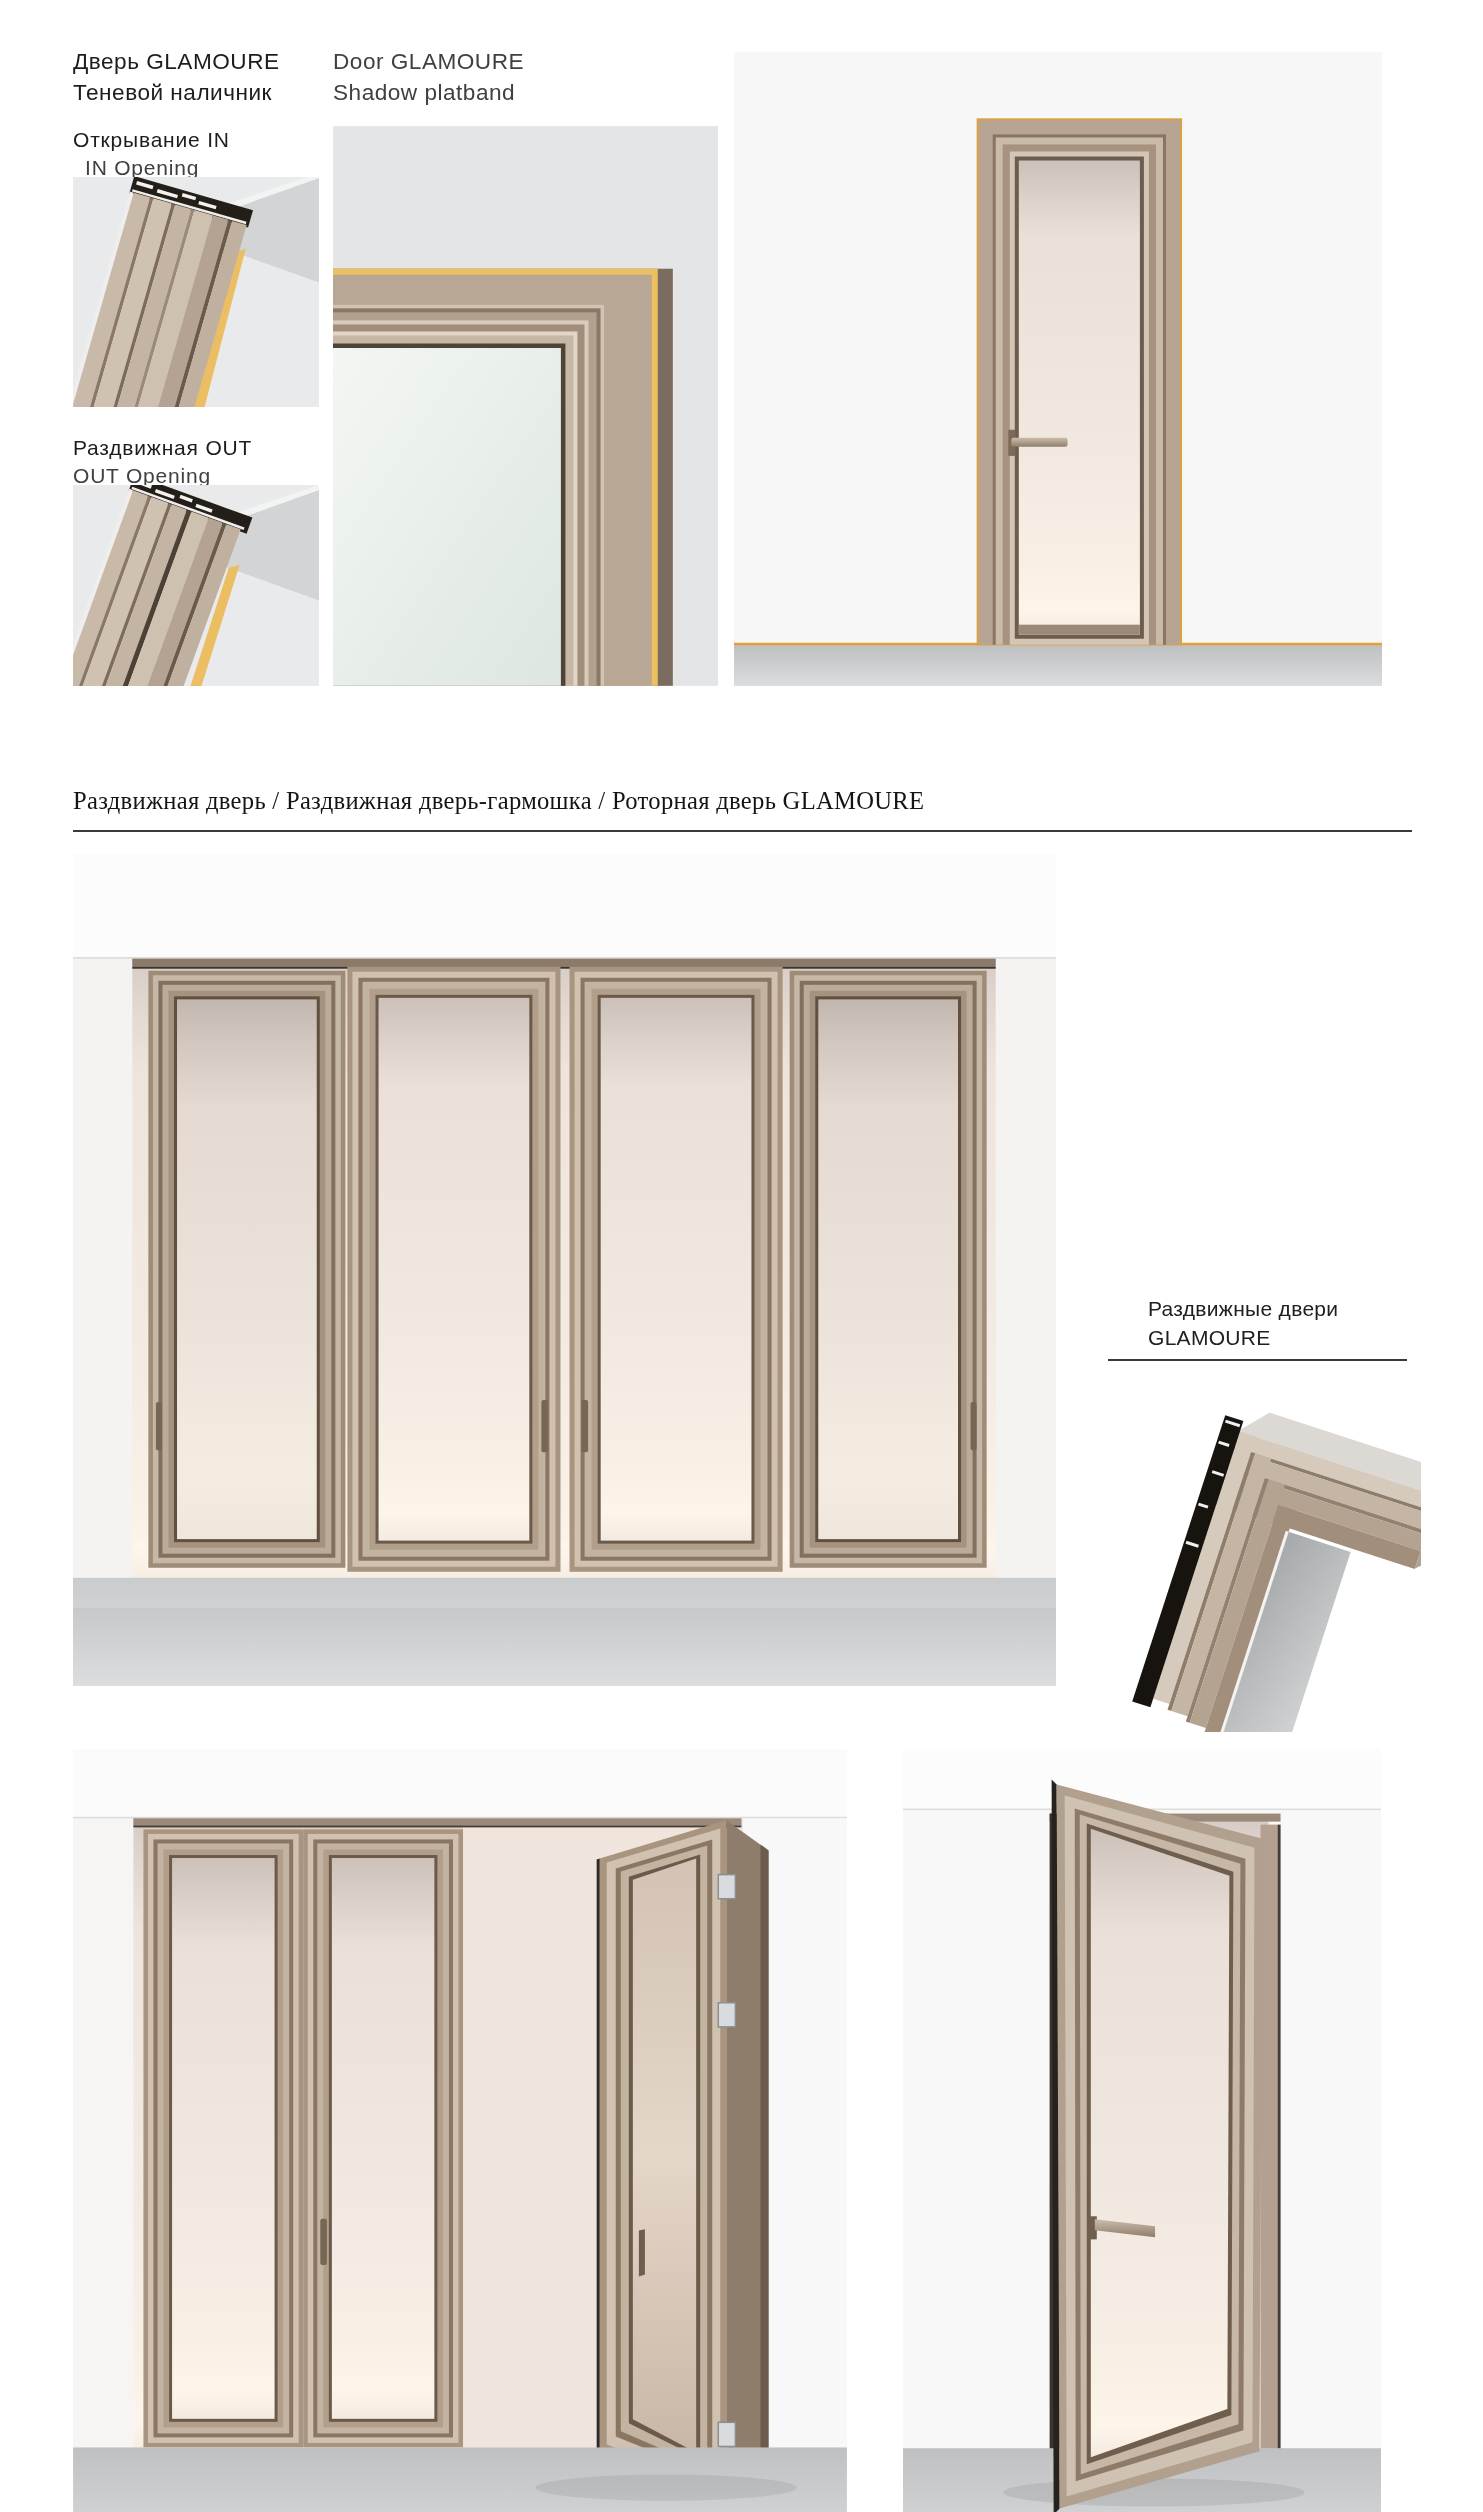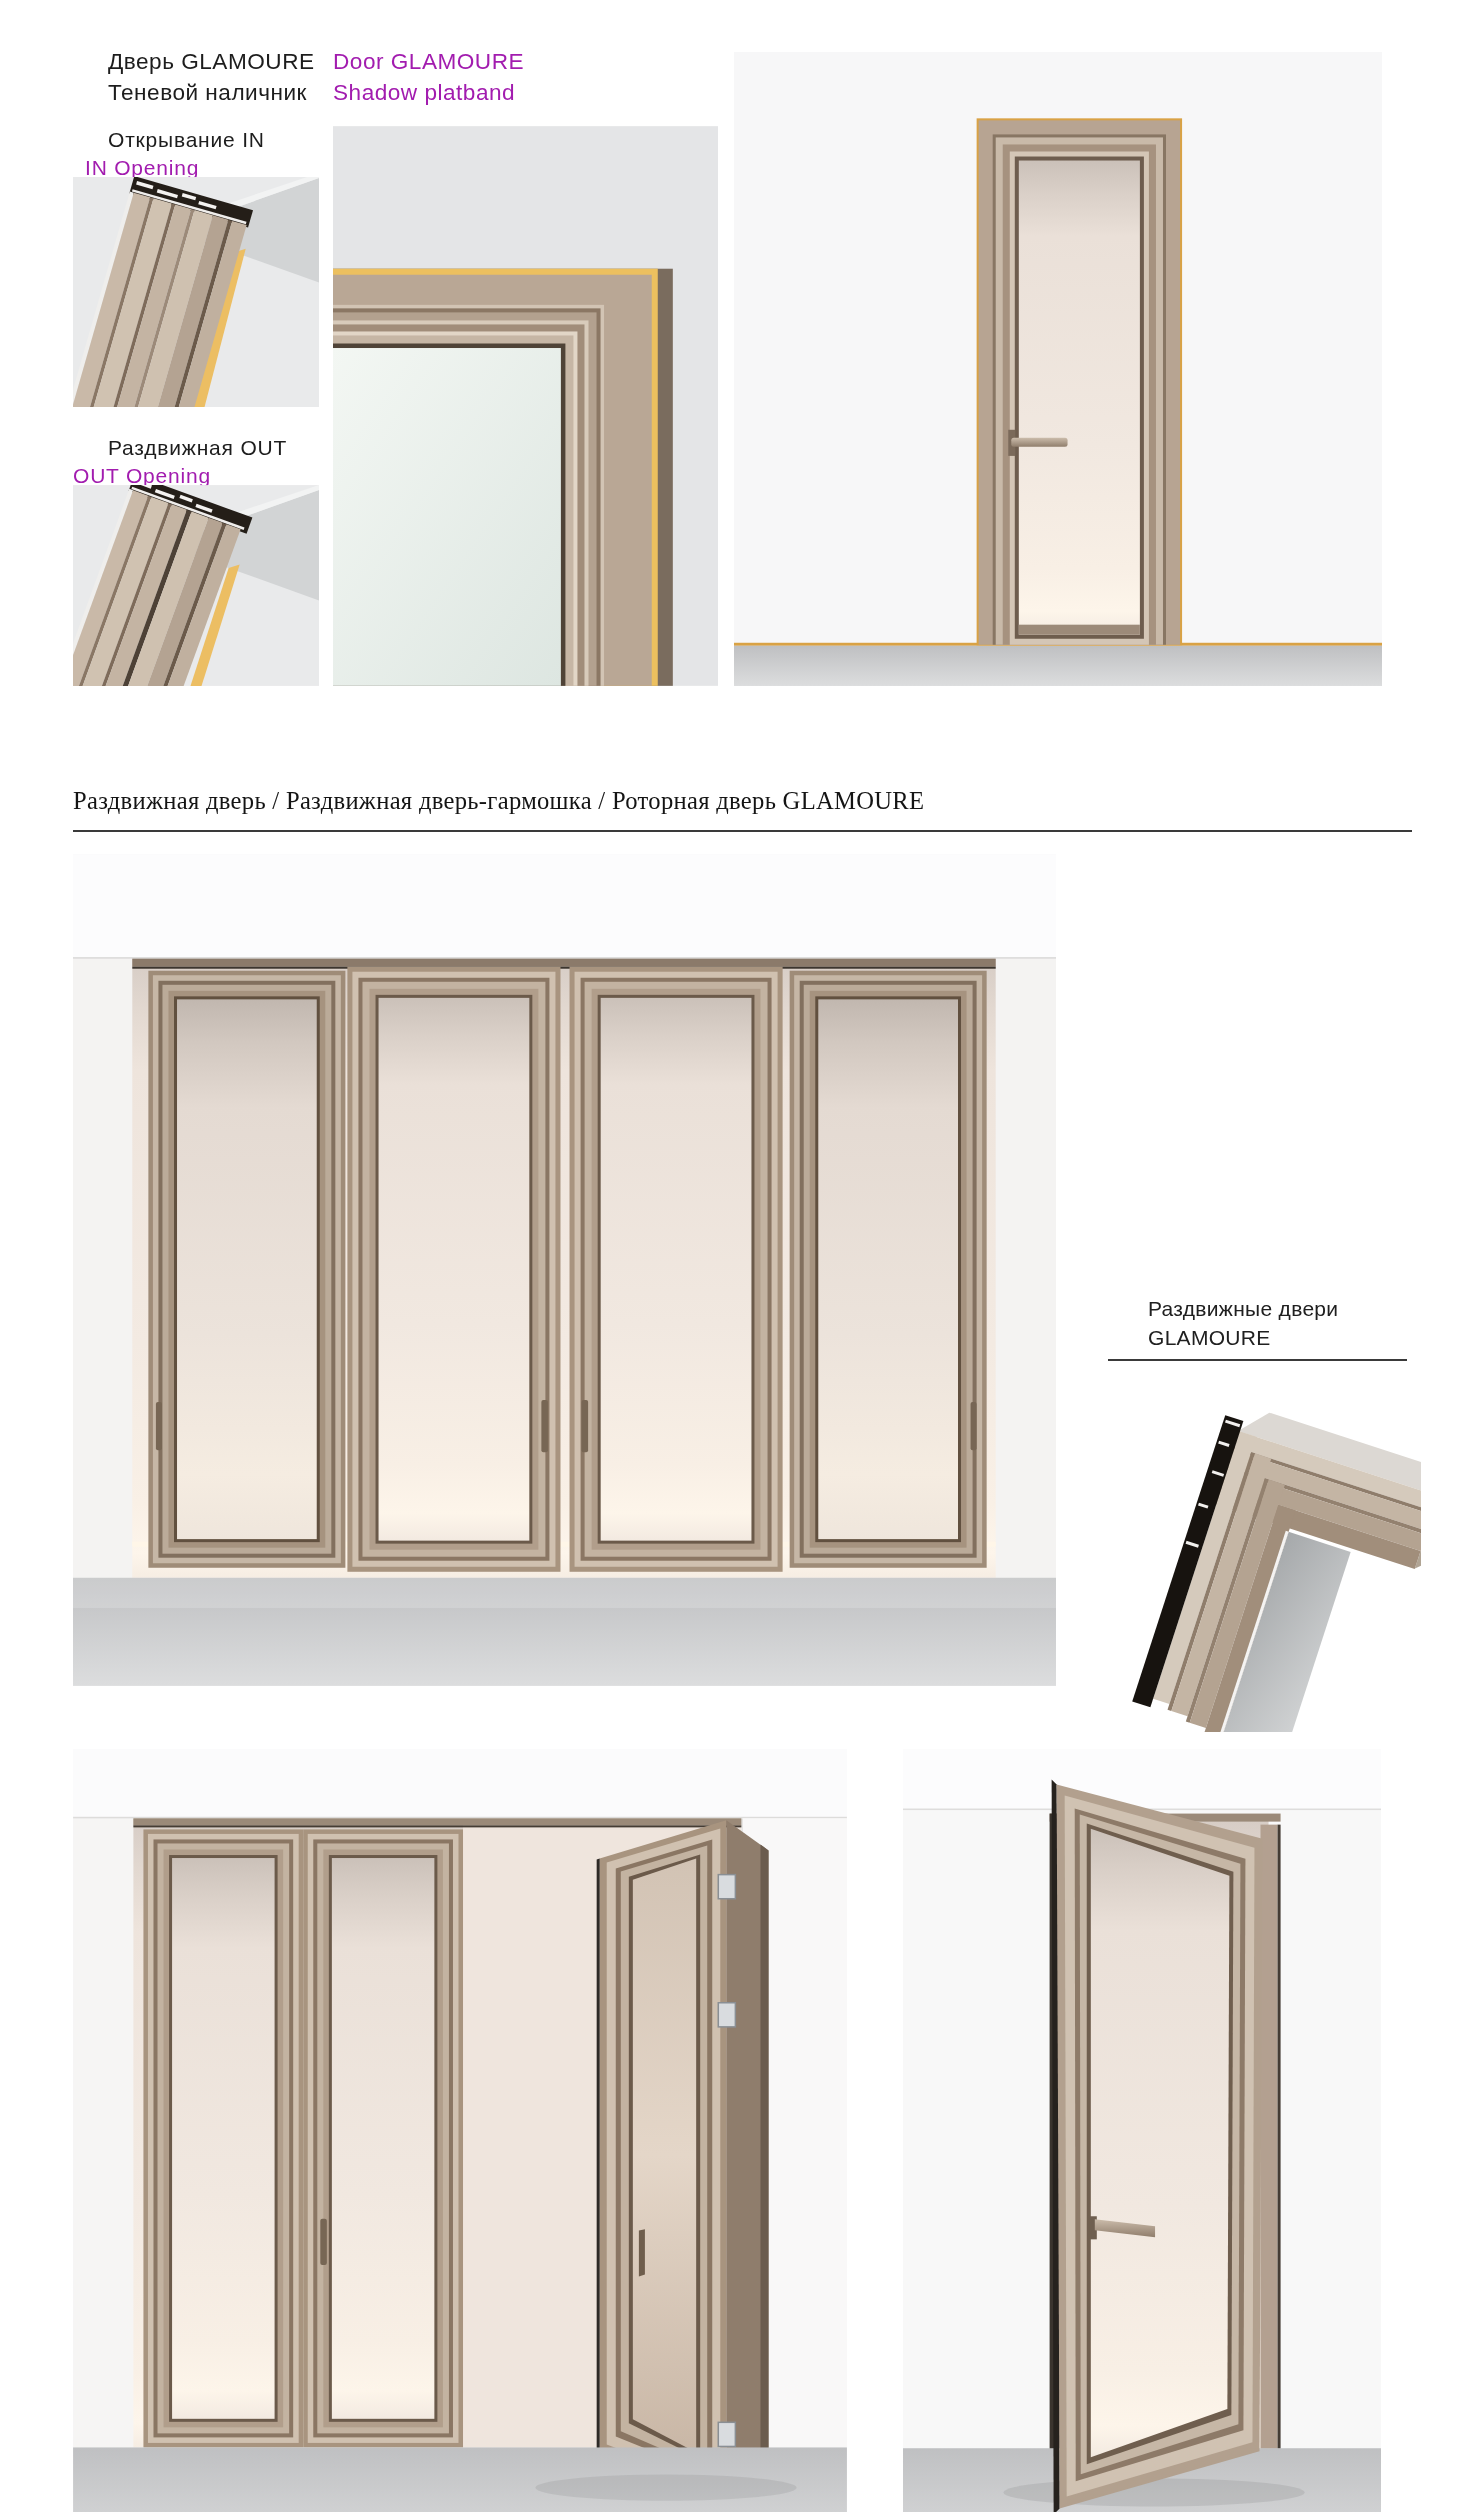--- a/index.html
+++ b/index.html
@@ -1,20 +1,20 @@
 <!DOCTYPE html>
 <html style="font-size:8px"><head>
 <meta charset="utf-8">
 <style>
   html,body{margin:0;padding:0;background:#ffffff;}
   .page{position:relative;width:1484px;height:2759px;background:#ffffff;
         font-family:"Liberation Sans", sans-serif;overflow:hidden;}
   .abs{position:absolute;}
-  .t-black{color:#1d1d1d;margin-left:35px;}
-  .t-gray{color:#a21caf;}
+  .t-black{color:#1d1d1d;}
+  .t-gray{color:#404040;}
   .h-title{font-size:22.6px;line-height:31px;letter-spacing:0.5px;}
   .label{font-size:21px;letter-spacing:0.8px;}
   .serif-heading{font-family:"Liberation Serif", serif;font-size:24.6px;color:#141414;letter-spacing:0.3px;}
   .side-text{font-size:21px;line-height:29px;color:#202020;letter-spacing:0.3px;}
   .rule{position:absolute;background:#3a3a3a;height:1.5px;}
   .img-box{position:absolute;overflow:hidden;}
   .img-box svg{display:block;}
 </style>
 </head>
 <body>

